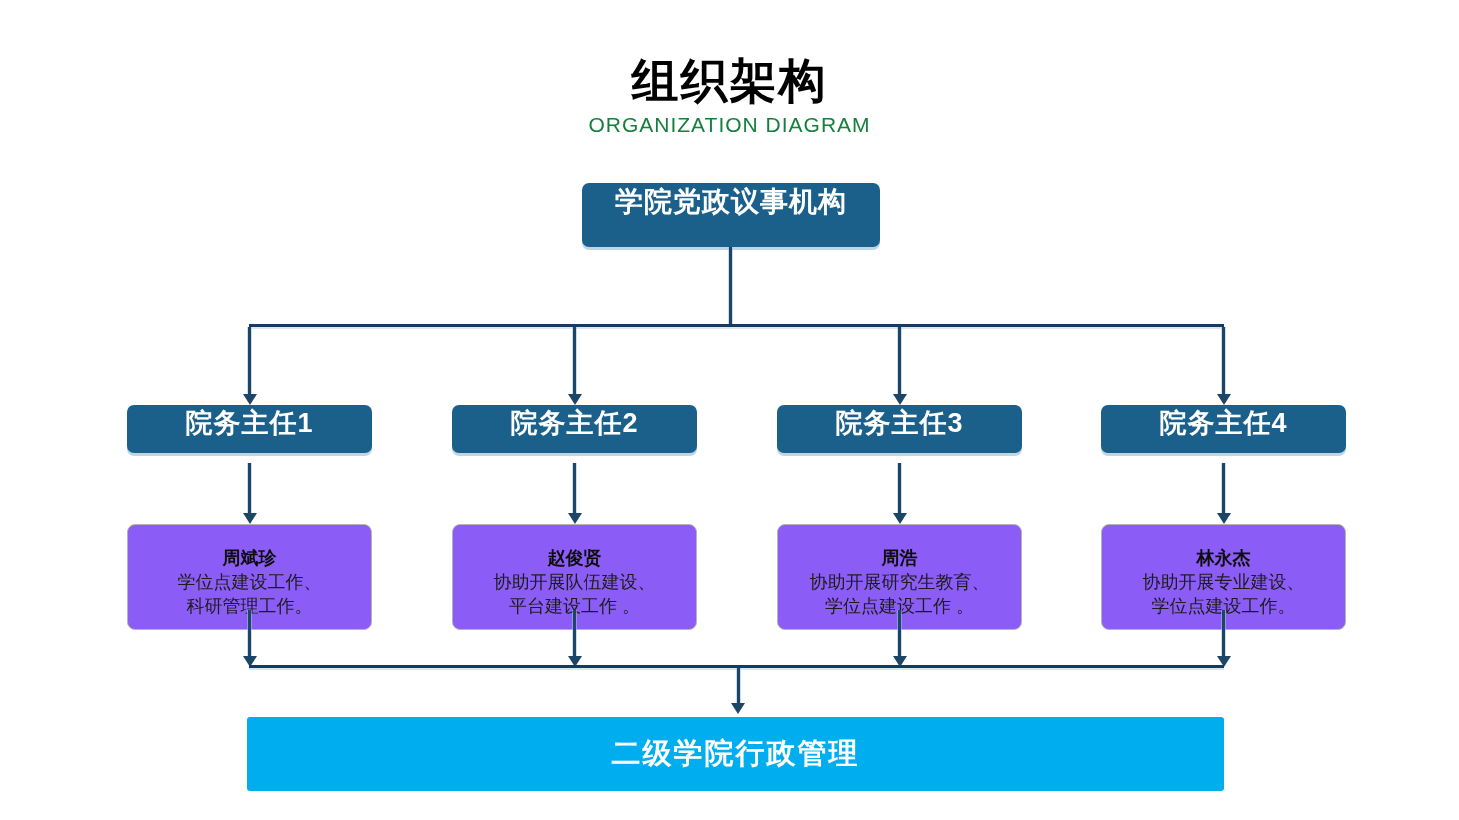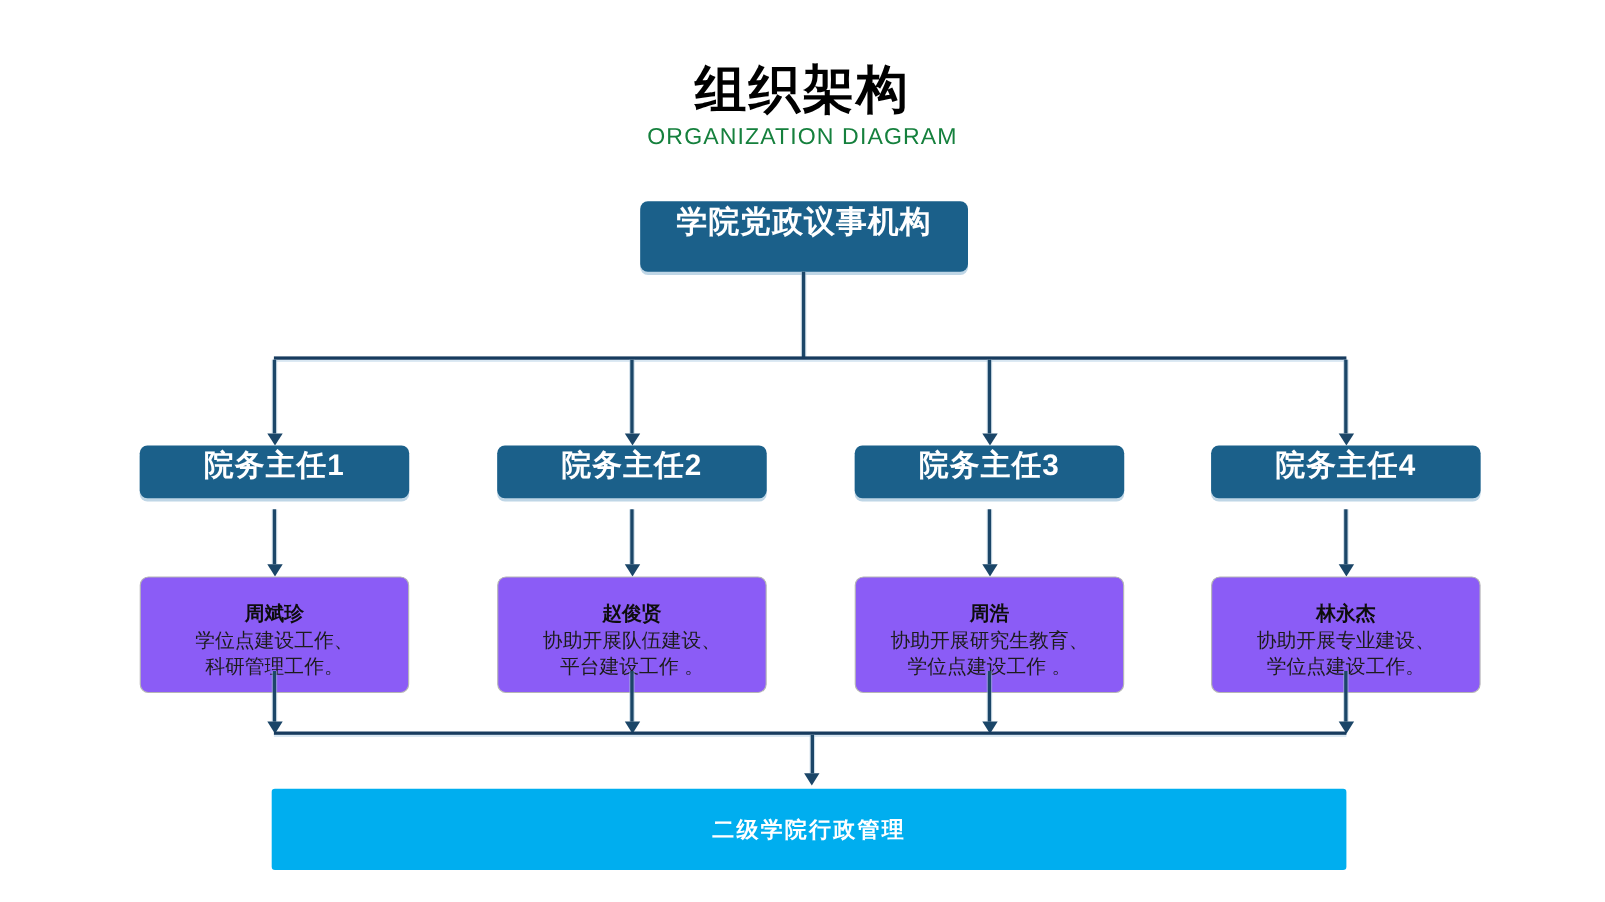--- a/index.html
+++ b/index.html
@@ -42,21 +42,21 @@
   .gray-box {
     position: absolute; left: 0; right: 0; top: 197px; height: 106px;
     background: #8b5cf6; border: 1px solid #b5b5b5; border-radius: 8px;
     text-align: center; padding-top: 21px; color: #1c1c1c;
   }
   .person-name { font-size: 18px; font-weight: bold; color: #0d0d0d; line-height: 24px; }
   .duty-line   { font-size: 18px; line-height: 24px; color: #1c1c1c; }
   .bottom-bar {
     position: absolute; left: 247px; top: 717px; width: 977px; height: 74px;
     background: #00aeef; border-radius: 3px; color: #ffffff;
-    font-size: 20px; font-weight: bold; letter-spacing: 2px;
+    font-size: 29px; font-weight: bold; letter-spacing: 2px;
     display: flex; align-items: center; justify-content: center;
   }
 
   
   .vline {
     position: absolute; width: 3px; background: #1b4668;
     box-shadow: 1px 0 0 rgba(165,193,214,0.55), -1px 0 0 rgba(165,193,214,0.55);
   }
   .hline {
     position: absolute; height: 3px; background: #173b5e;

